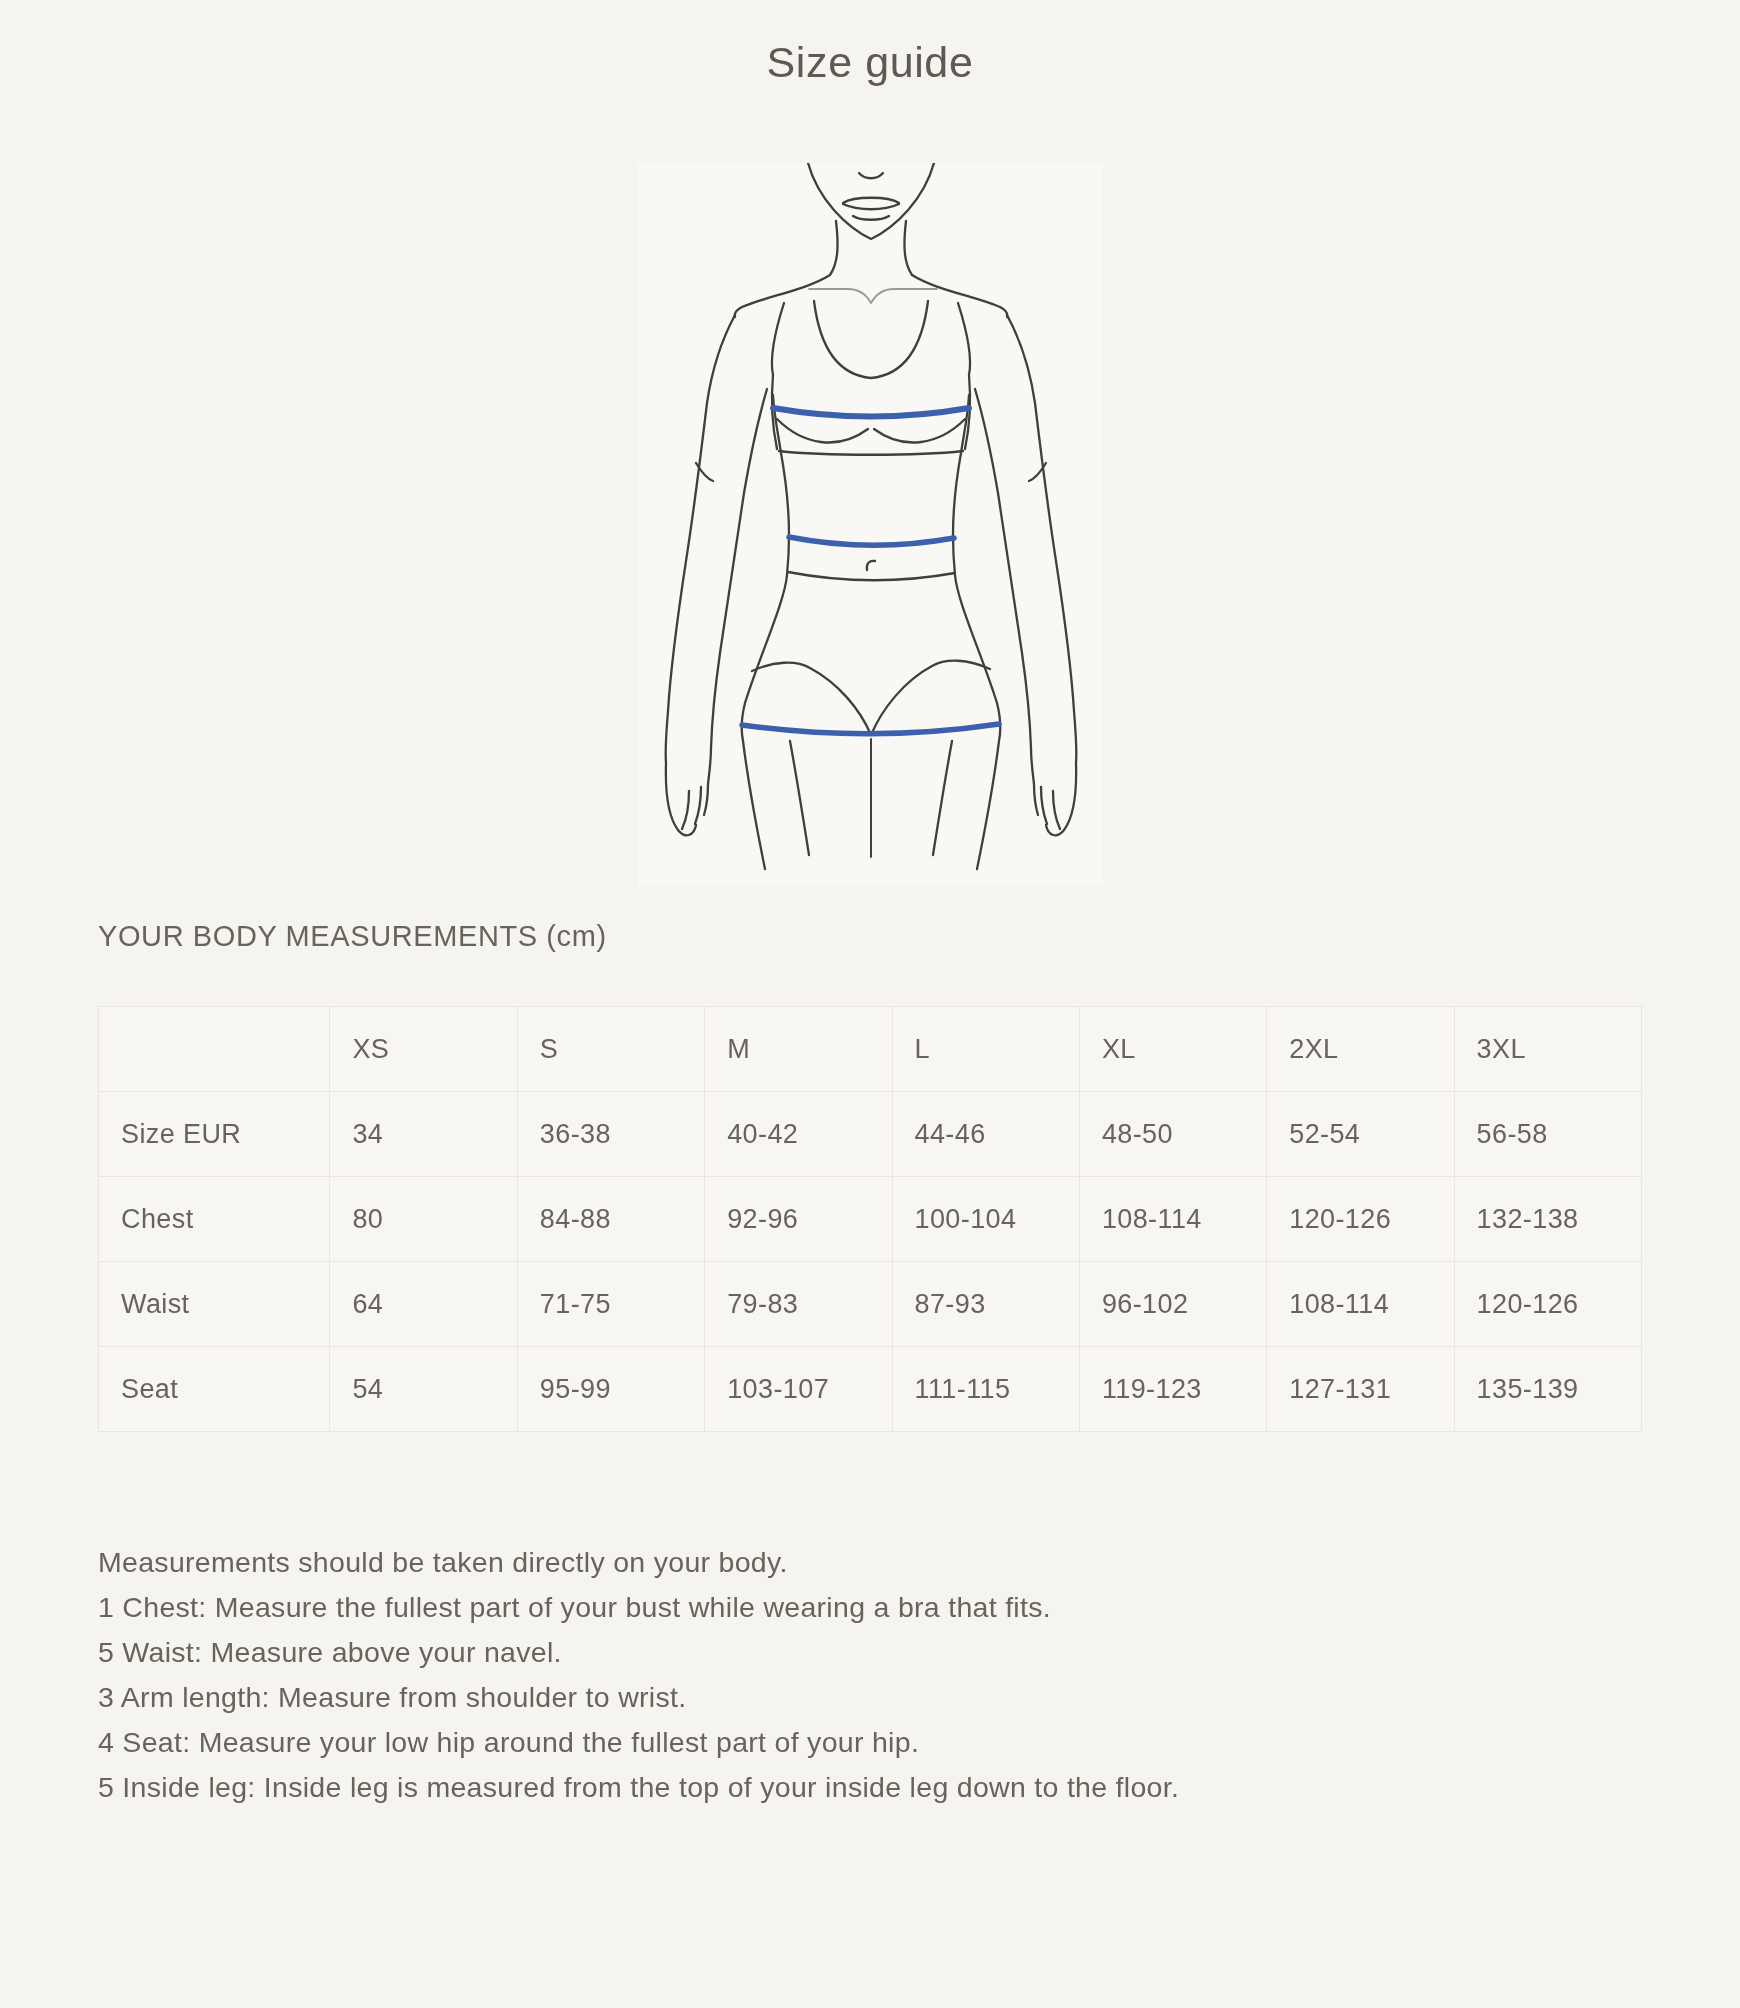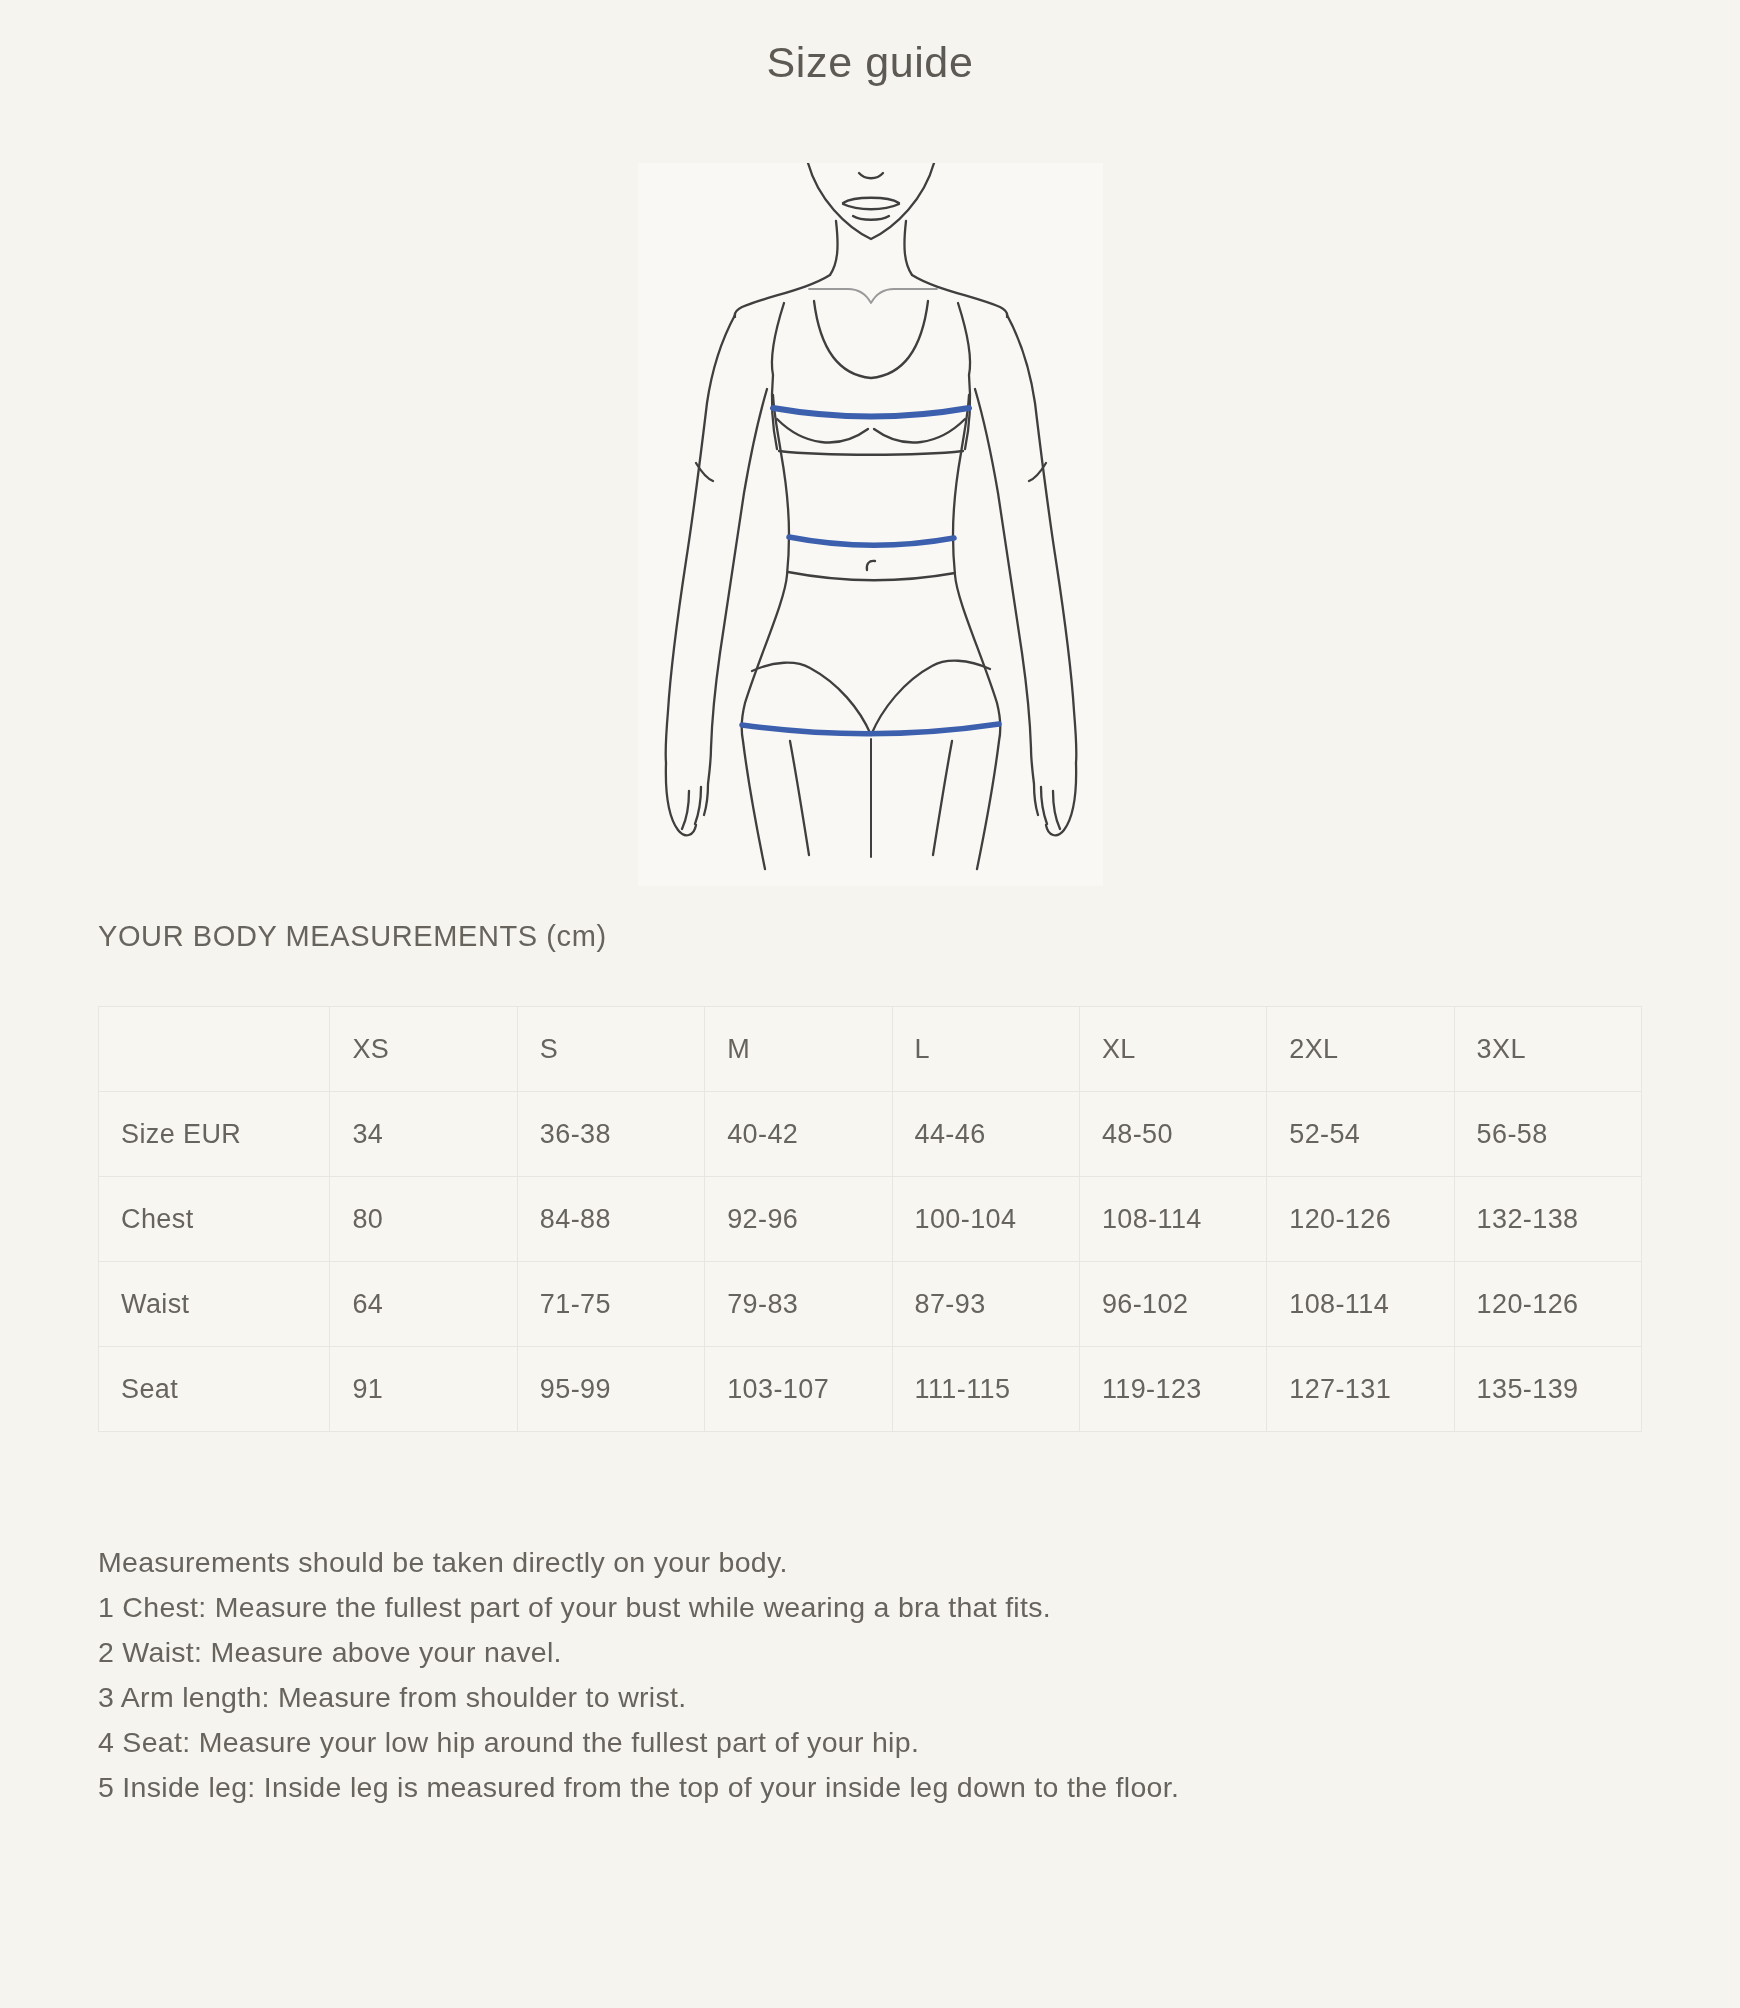--- a/index.html
+++ b/index.html
@@ -181,32 +181,32 @@
         <td>64</td>
         <td>71-75</td>
         <td>79-83</td>
         <td>87-93</td>
         <td>96-102</td>
         <td>108-114</td>
         <td>120-126</td>
       </tr>
       <tr>
         <td>Seat</td>
-        <td>91</td>
+        <td>54</td>
         <td>95-99</td>
         <td>103-107</td>
         <td>111-115</td>
         <td>119-123</td>
         <td>127-131</td>
         <td>135-139</td>
       </tr>
     </tbody>
   </table>
 
   <div class="notes">
     <p>Measurements should be taken directly on your body.</p>
     <p>1 Chest: Measure the fullest part of your bust while wearing a bra that fits.</p>
-    <p>2 Waist: Measure above your navel.</p>
+    <p>5 Waist: Measure above your navel.</p>
     <p>3 Arm length: Measure from shoulder to wrist.</p>
     <p>4 Seat: Measure your low hip around the fullest part of your hip.</p>
     <p>5 Inside leg: Inside leg is measured from the top of your inside leg down to the floor.</p>
   </div>
 </div>
 
 </body></html>

